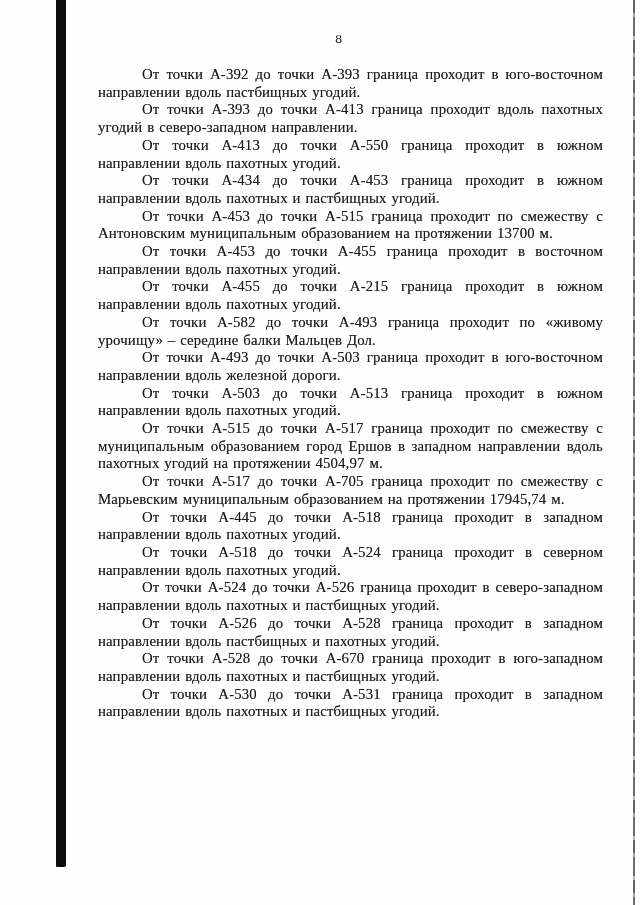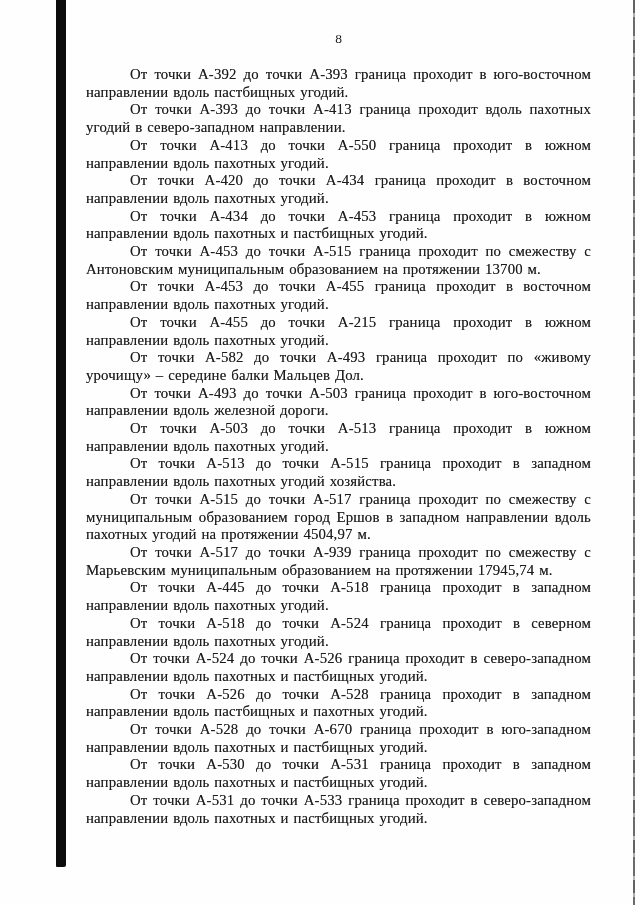--- a/index.html
+++ b/index.html
@@ -45,21 +45,21 @@
     position: absolute;
     left: 86px;
     top: 31px;
     width: 505px;
     text-align: center;
     font-size: 13.5px;
     color: #1e1e1e;
   }
   .text-block {
     position: absolute;
-    left: 86px;
+    left: 98px;
     top: 66px;
     width: 505px;
   }
   .text-block p {
     margin: 0;
     padding: 0;
     text-align: justify;
     text-indent: 44px;
     font-size: 14.8px;
     line-height: 17.7px;
@@ -76,33 +76,30 @@
 
   <div class="scan-bar-left"></div>
   <div class="scan-line-right"></div>
 
   <div class="page-number">8</div>
 
   <div class="text-block">
     <p>От точки А-392 до точки А-393 граница проходит в юго-восточном направлении вдоль пастбищных угодий.</p>
     <p>От точки А-393 до точки А-413 граница проходит вдоль пахотных угодий в северо-западном направлении.</p>
     <p>От точки А-413 до точки А-550 граница проходит в южном направлении вдоль пахотных угодий.</p>
-    <p>От точки А-420 до точки А-434 граница проходит в восточном направлении вдоль пахотных угодий.</p>
     <p>От точки А-434 до точки А-453 граница проходит в южном направлении вдоль пахотных и пастбищных угодий.</p>
     <p>От точки А-453 до точки А-515 граница проходит по смежеству с Антоновским муниципальным образованием на протяжении 13700 м.</p>
     <p>От точки А-453 до точки А-455 граница проходит в восточном направлении вдоль пахотных угодий.</p>
     <p>От точки А-455 до точки А-215 граница проходит в южном направлении вдоль пахотных угодий.</p>
     <p>От точки А-582 до точки А-493 граница проходит по «живому урочищу» – середине балки Мальцев Дол.</p>
     <p>От точки А-493 до точки А-503 граница проходит в юго-восточном направлении вдоль железной дороги.</p>
     <p>От точки А-503 до точки А-513 граница проходит в южном направлении вдоль пахотных угодий.</p>
-    <p>От точки А-513 до точки А-515 граница проходит в западном направлении вдоль пахотных угодий хозяйства.</p>
     <p>От точки А-515 до точки А-517 граница проходит по смежеству с муниципальным образованием город Ершов в западном направлении вдоль пахотных угодий на протяжении 4504,97 м.</p>
-    <p>От точки А-517 до точки А-939 граница проходит по смежеству с Марьевским муниципальным образованием на протяжении 17945,74 м.</p>
+    <p>От точки А-517 до точки А-705 граница проходит по смежеству с Марьевским муниципальным образованием на протяжении 17945,74 м.</p>
     <p>От точки А-445 до точки А-518 граница проходит в западном направлении вдоль пахотных угодий.</p>
     <p>От точки А-518 до точки А-524 граница проходит в северном направлении вдоль пахотных угодий.</p>
     <p>От точки А-524 до точки А-526 граница проходит в северо-западном направлении вдоль пахотных и пастбищных угодий.</p>
     <p>От точки А-526 до точки А-528 граница проходит в западном направлении вдоль пастбищных и пахотных угодий.</p>
     <p>От точки А-528 до точки А-670 граница проходит в юго-западном направлении вдоль пахотных и пастбищных угодий.</p>
     <p>От точки А-530 до точки А-531 граница проходит в западном направлении вдоль пахотных и пастбищных угодий.</p>
-    <p>От точки А-531 до точки А-533 граница проходит в северо-западном направлении вдоль пахотных и пастбищных угодий.</p>
   </div>
 
 </div>
 
 </body></html>

